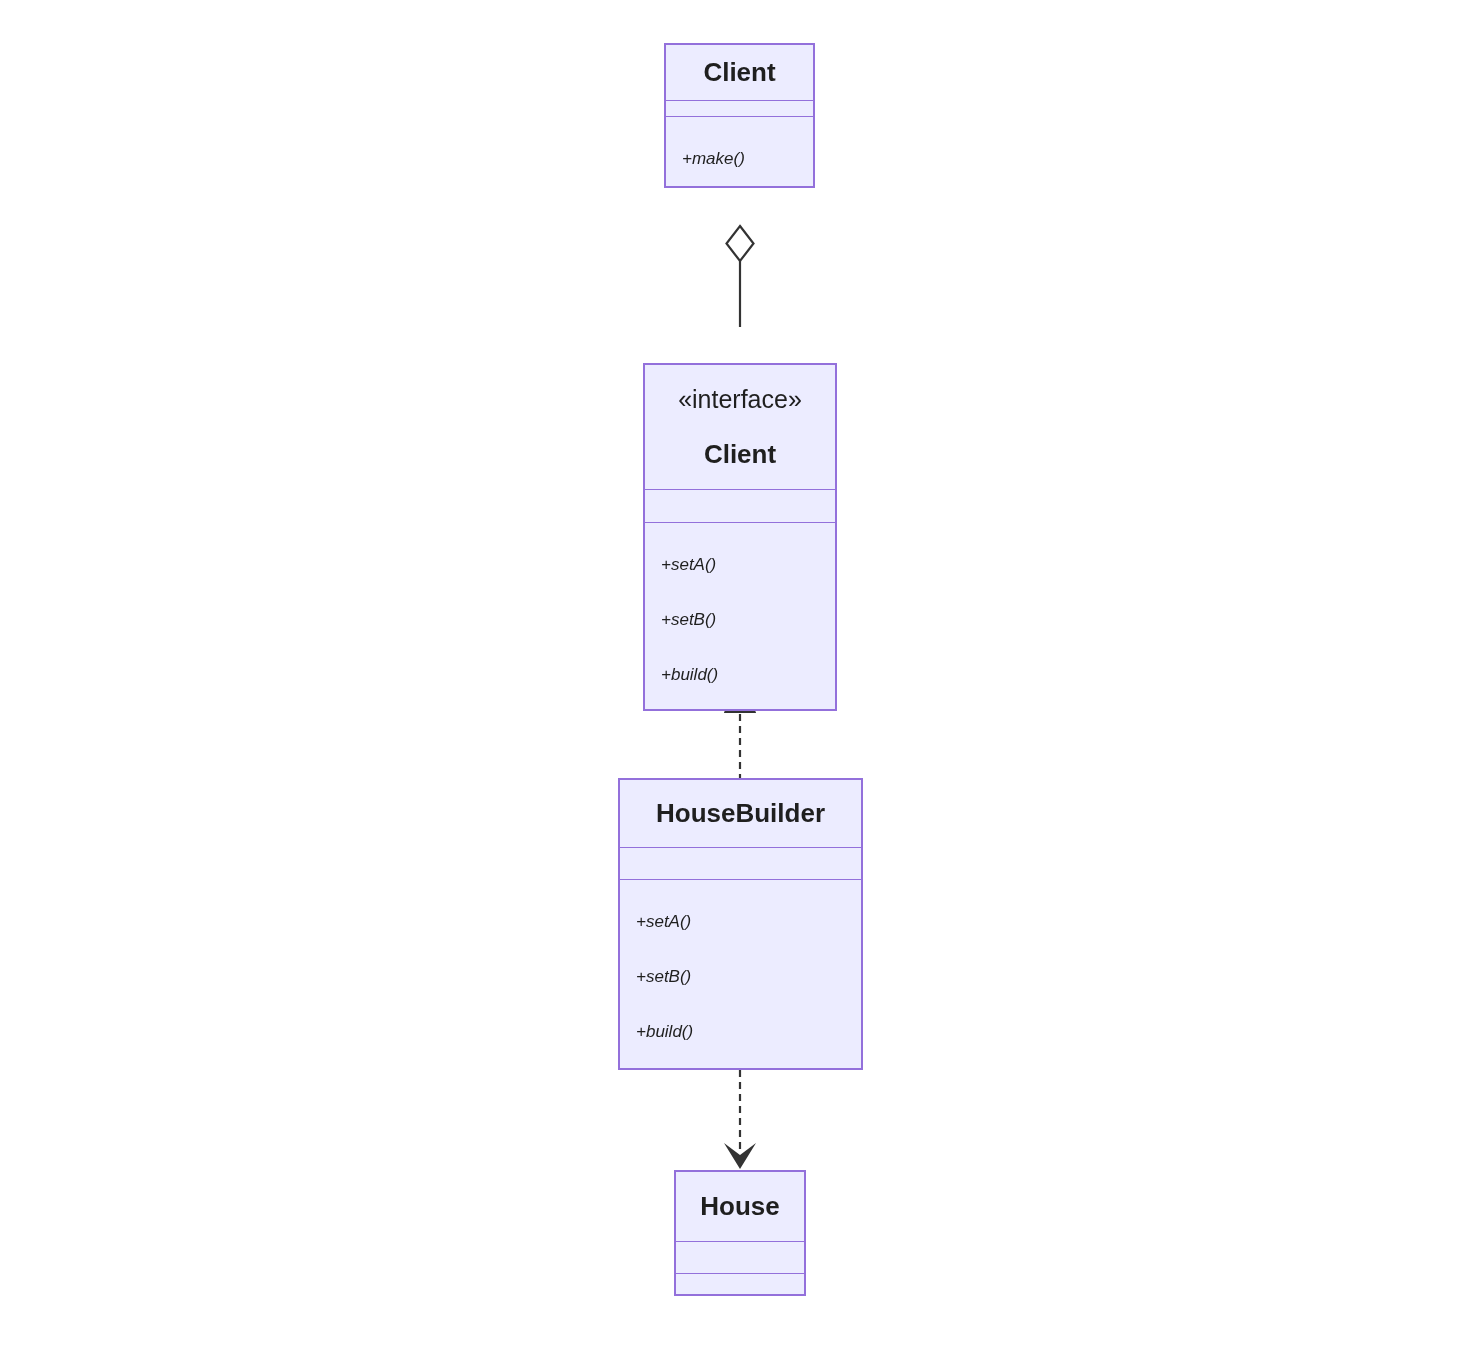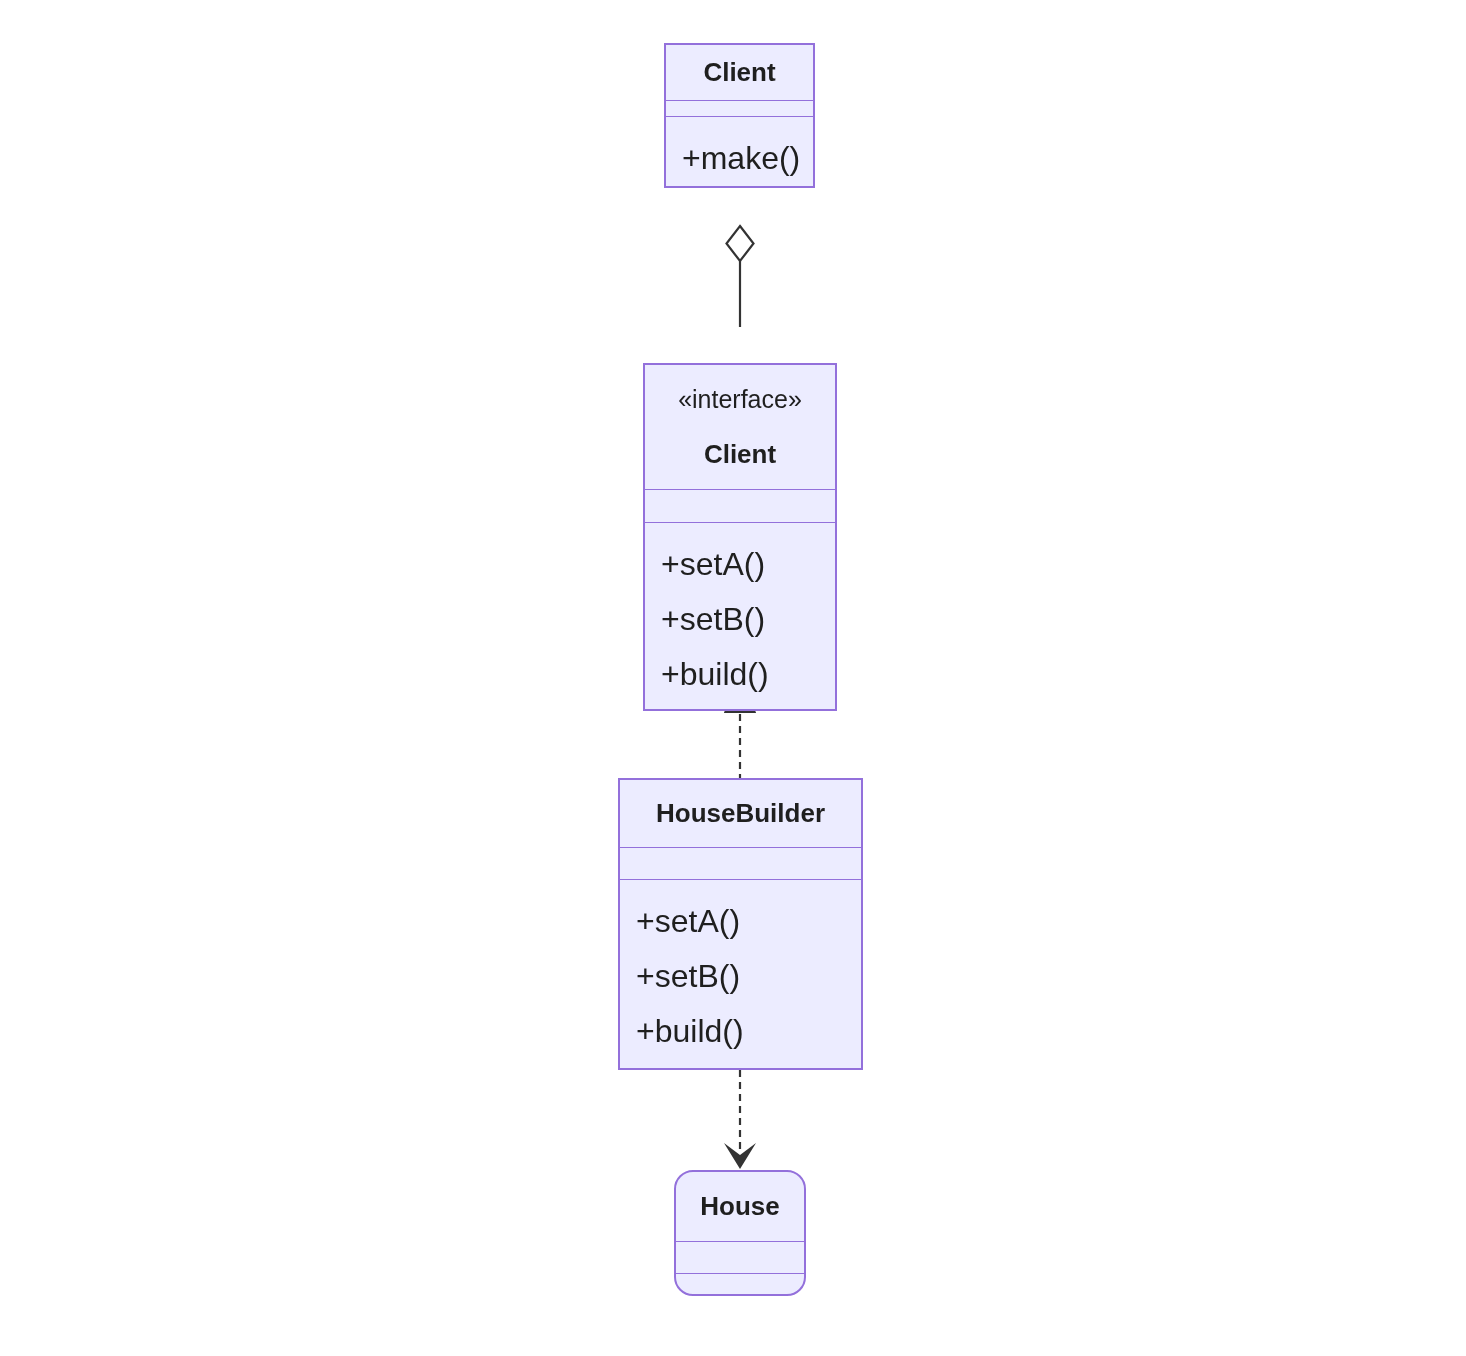--- a/index.html
+++ b/index.html
@@ -55,42 +55,43 @@
     line-height: 55px;
     text-align: center;
   }
   .compartment {
     border-top: 1.6px solid var(--color-class-border);
   }
   .members {
     padding: 14px 10px 0 16px;
   }
   .member {
-    font-size: 32px;
+    font-size: 17px;
     line-height: 55px;
     white-space: nowrap;
+    font-style: italic;
   }
 
   
   .pos-client       { left: 664px; top: 43px;   width: 151px; height: 145px; }
   .pos-client .title-compartment       { height: 71px; }
   .pos-client .attrs-compartment       { height: 31px; }
   .pos-client .methods-compartment     { flex: 1; }
 
   .pos-builder      { left: 643px; top: 327px;  width: 194px; height: 348px; margin-top: 36px; }
   .pos-builder .title-compartment      { height: 124px; }
   .pos-builder .attrs-compartment      { height: 33px; }
   .pos-builder .methods-compartment    { flex: 1; }
 
   .pos-housebuilder { left: 618px; top: 778px;  width: 245px; height: 292px; }
   .pos-housebuilder .title-compartment { height: 67px; }
   .pos-housebuilder .attrs-compartment { height: 32px; }
   .pos-housebuilder .methods-compartment { flex: 1; }
 
-  .pos-house        { left: 674px; top: 1170px; width: 132px; height: 126px; border-radius: 19px; }
+  .pos-house        { left: 674px; top: 1170px; width: 132px; height: 126px; }
   .pos-house .title-compartment        { height: 69px; }
   .pos-house .attrs-compartment        { height: 32px; }
   .pos-house .methods-compartment      { flex: 1; }
 </style>
 </head>
 <body>
 
 <div id="canvas">
 
   <svg id="edges" width="1466" height="1356" viewBox="0 0 1466 1356">

